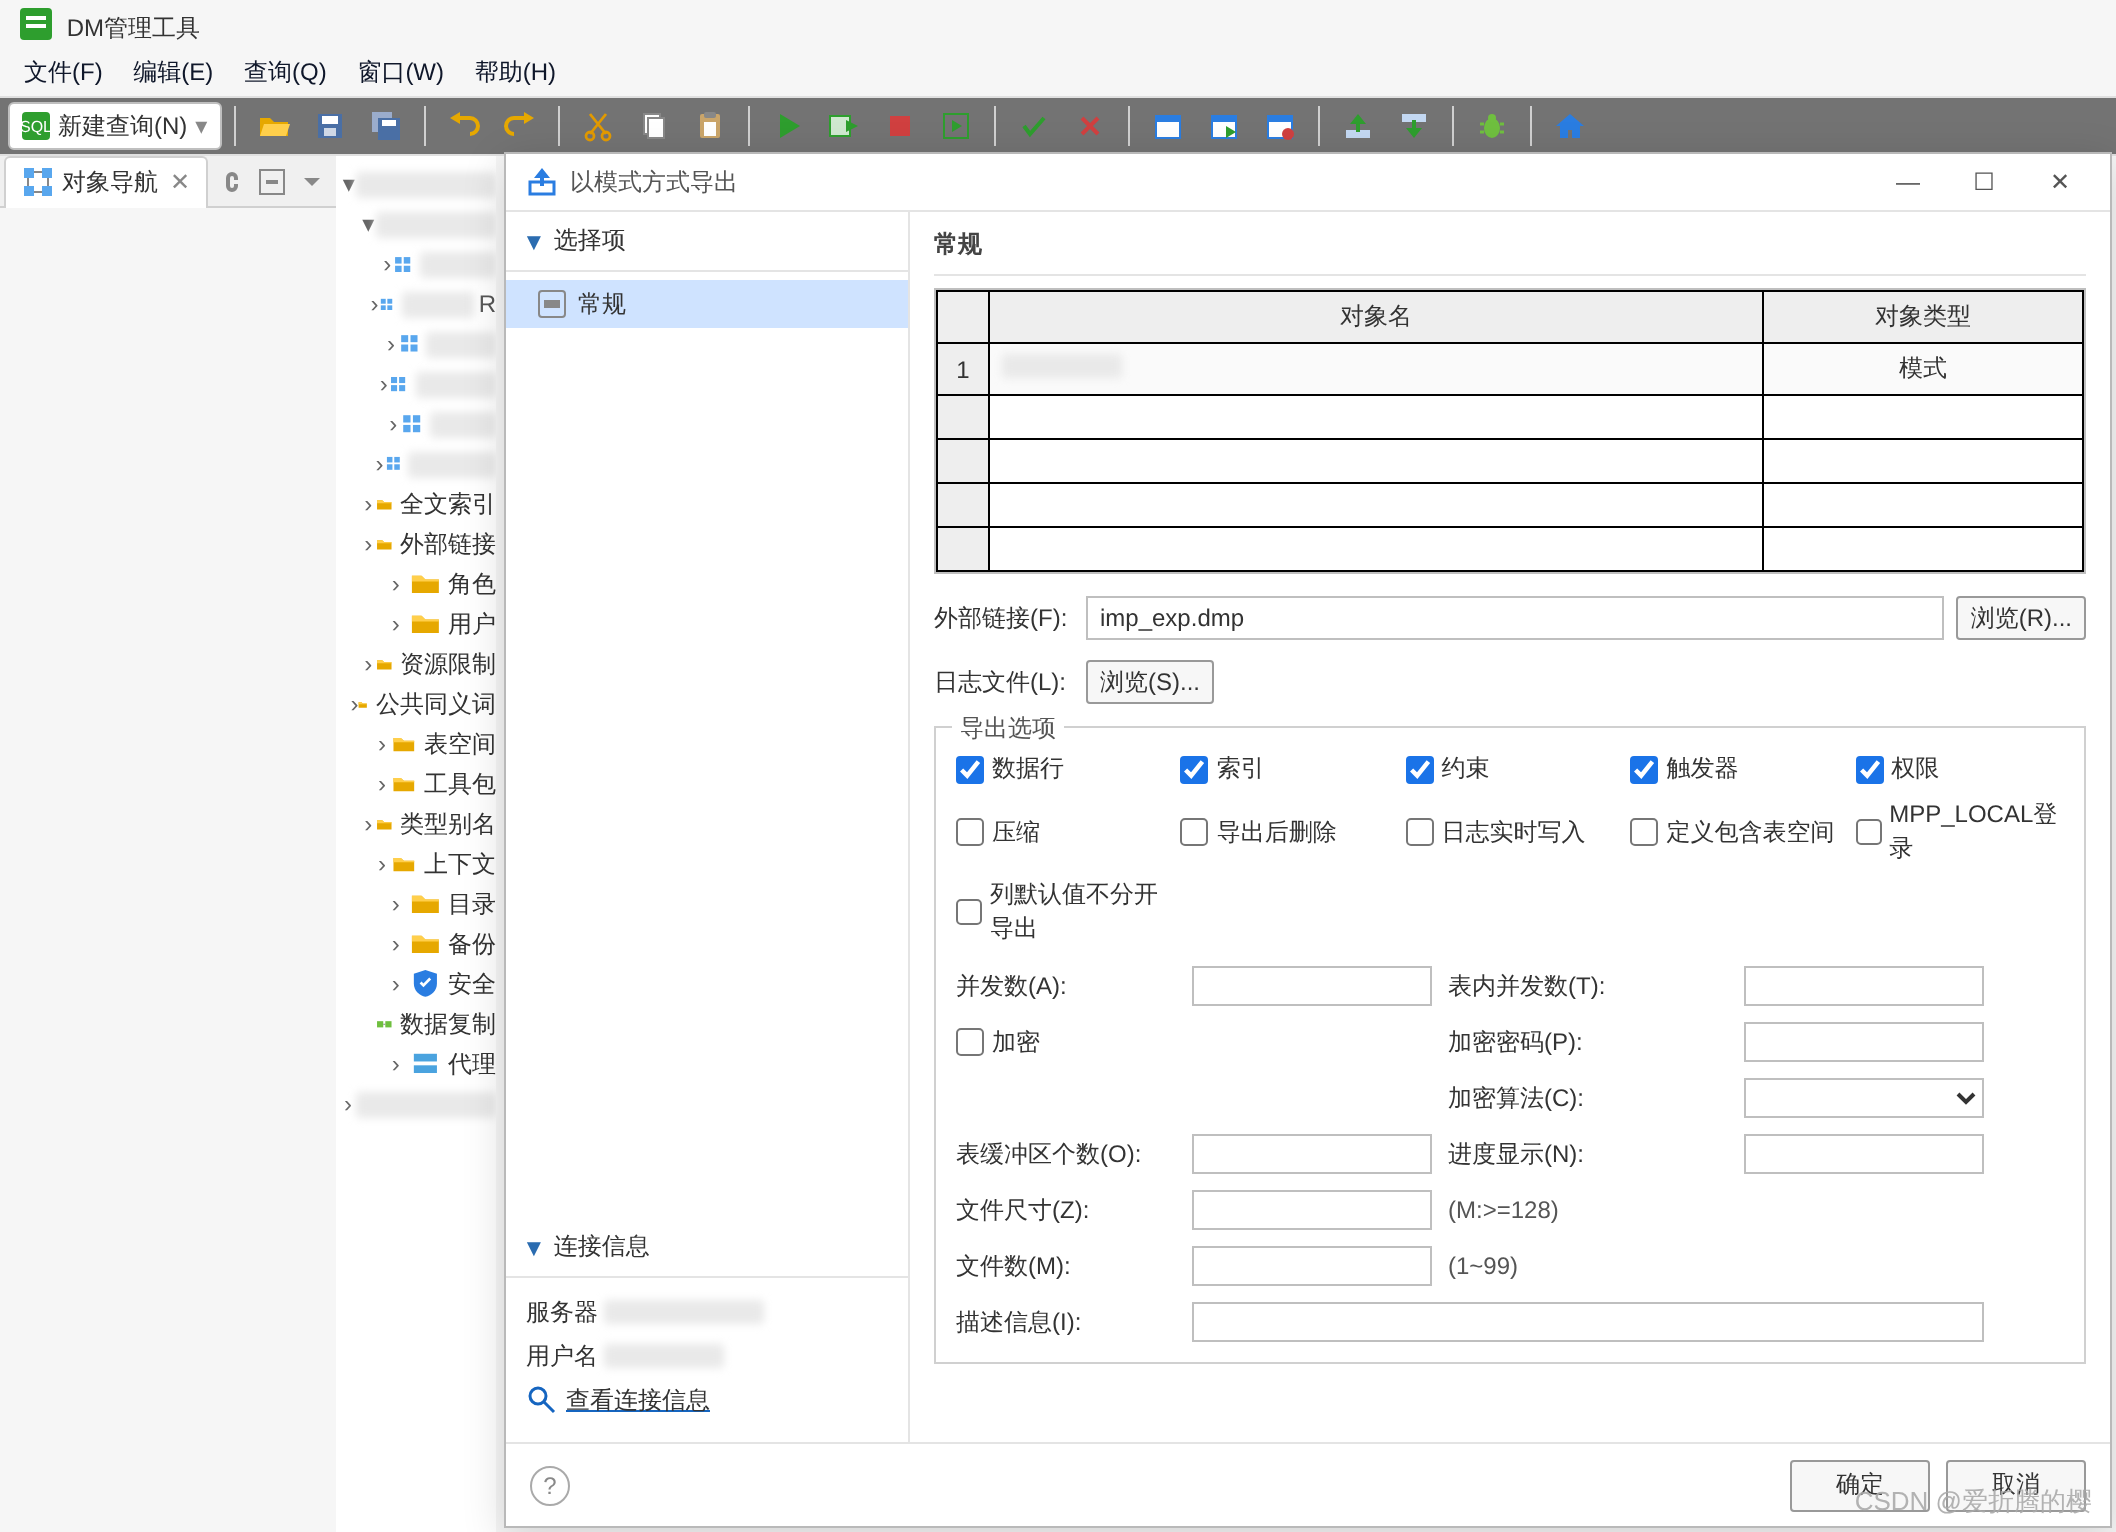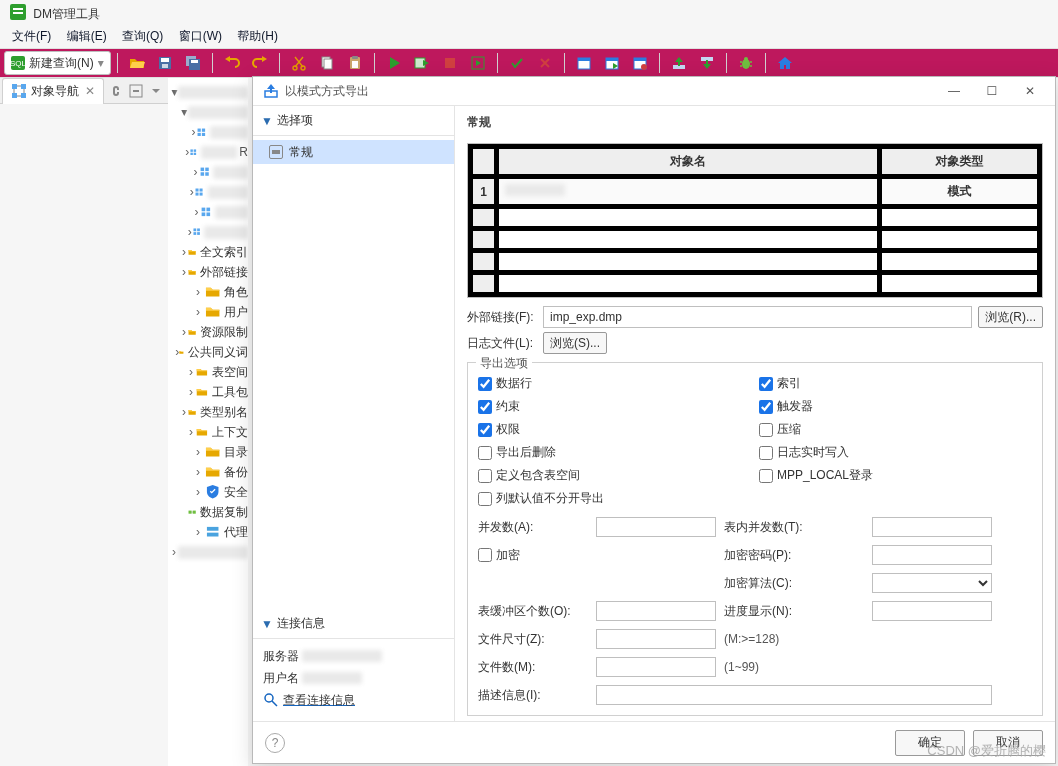--- a/index.html
+++ b/index.html
@@ -1,21 +1,21 @@
 <!DOCTYPE html>
 <html><head>
 <meta charset="utf-8">
 <style>
   *{box-sizing:border-box;margin:0;padding:0;font-family:"Microsoft YaHei",Tahoma,Arial,sans-serif;font-size:12px;color:#333;}
   body{background:#f6f6f6;width:1058px;height:766px;overflow:hidden;position:relative;}
   .title-bar{height:24px;padding:4px 10px;color:#666;background:#f6f6f6;}
   .title-bar svg{vertical-align:-2px;margin-right:4px;}
   .menu-bar{height:24px;padding:2px 6px;background:#f6f6f6;}
   .menu-bar span{display:inline-block;padding:2px 6px;color:#0f172a;}
-  .tool-bar{height:30px;padding:12px 4px;background:#be185d;display:flex;align-items:center;gap:2px;border-top:1px solid #e0e0e0;border-bottom:1px solid #e0e0e0;}
+  .tool-bar{height:30px;padding:12px 4px;background:#737373;display:flex;align-items:center;gap:2px;border-top:1px solid #e0e0e0;border-bottom:1px solid #e0e0e0;}
   .tb-btn{display:inline-flex;align-items:center;height:24px;padding:0 4px;border:1px solid transparent;border-radius:2px;}
   .tb-btn.sql{background:#fff;border:1px solid #bfbfbf;border-radius:3px;padding:0 6px;}
   .sql-icon{width:14px;height:14px;background:#2e9e2e;border-radius:2px;font-size:8px;color:#fff;display:inline-flex;align-items:center;justify-content:center;margin-right:4px;}
   .sep{width:1px;height:20px;background:#d0d0d0;margin:0 4px;}
   .main-area{display:flex;height:calc(100% - 78px);}
   .left-pane{width:248px;background:#f6f6f6;display:flex;flex-direction:row;}
   .tab-header{display:flex;align-items:center;border-bottom:1px solid #d0d0d0;background:#f0f0f0;height:26px;}
   .tab{padding:4px 8px;background:#fff;border:1px solid #d0d0d0;border-bottom:none;border-radius:3px 3px 0 0;display:inline-flex;align-items:center;margin-left:2px;}
   .tab .x{margin-left:6px;color:#888;}
   .tr-tools{margin-left:auto;padding:0 4px;display:flex;gap:4px;}
@@ -40,34 +40,34 @@
   .opt .oi{width:14px;height:14px;border:1px solid #888;border-radius:2px;display:inline-block;position:relative;}
   .opt .oi::after{content:"";position:absolute;left:2px;right:2px;top:4px;bottom:4px;background:#888;}
   .conn-info{padding:6px 10px;line-height:22px;}
   .conn-info .link{color:#1565c0;text-decoration:underline;display:inline-flex;align-items:center;gap:4px;}
   
   .d-right{flex:1;display:flex;flex-direction:column;min-width:0;}
   .d-right-head{padding:8px 12px 4px;font-weight:bold;color:#444;}
   .hr{height:1px;background:#e4e4e4;margin:2px 12px 6px;}
   .obj-table{margin:0 12px 6px;border:1px solid #bfbfbf;}
   .obj-table table{width:100%;border-collapse:collapse;}
-  .obj-table th,.obj-table td{border:5px solid #000000;padding:4px 6px;height:22px;font-weight:bold;text-align:center;background:#fafafa;}
+  .obj-table th,.obj-table td{border:1px solid #000000;padding:4px 6px;height:22px;font-weight:normal;text-align:center;background:#fafafa;}
   .obj-table th{background:#eee;}
   .obj-table td.rh{width:26px;background:#eee;}
   .obj-table td.empty{background:#fff;}
   
   .form-row{display:flex;align-items:center;margin:2px 12px;height:28px;gap:6px;}
   .form-row label{width:70px;text-align:left;color:#333;}
   .form-row input[type=text]{flex:1;height:22px;border:1px solid #bfbfbf;padding:0 6px;background:#fff;}
   .form-row .btn{height:22px;padding:0 6px;border:1px solid #999;background:#f7f7f7;border-radius:2px;white-space:nowrap;}
   .arrow{position:absolute;pointer-events:none;}
   
   .group-box{margin:6px 12px 12px;border:1px solid #d0d0d0;padding:6px 10px 10px;position:relative;}
   .group-box .legend{position:absolute;top:-8px;left:8px;background:#fff;padding:0 4px;color:#555;}
-  .cb-grid{display:grid;grid-template-columns:repeat(2,1fr);gap:6px 8px;margin-top:6px;}
+  .cb-grid{display:grid;grid-template-columns:repeat(5,1fr);gap:6px 8px;margin-top:6px;}
   .cb{display:flex;align-items:center;gap:4px;}
   .cb input{width:14px;height:14px;accent-color:#1a73e8;}
   .kv-grid{display:grid;grid-template-columns:110px 120px 140px 120px;gap:8px 8px;align-items:center;margin-top:10px;}
   .kv-grid .lab{color:#333;}
   .kv-grid input[type=text]{height:20px;border:1px solid #bfbfbf;padding:0 4px;width:100%;}
   .kv-grid select{height:20px;border:1px solid #bfbfbf;width:100%;background:#fff;}
   .hint{color:#555;}
   
   .dlg-foot{height:42px;border-top:1px solid #e4e4e4;display:flex;align-items:center;padding:0 12px;gap:8px;}
   .dlg-foot .help-ic{width:20px;height:20px;border:1px solid #aaa;border-radius:10px;display:flex;align-items:center;justify-content:center;color:#888;}

